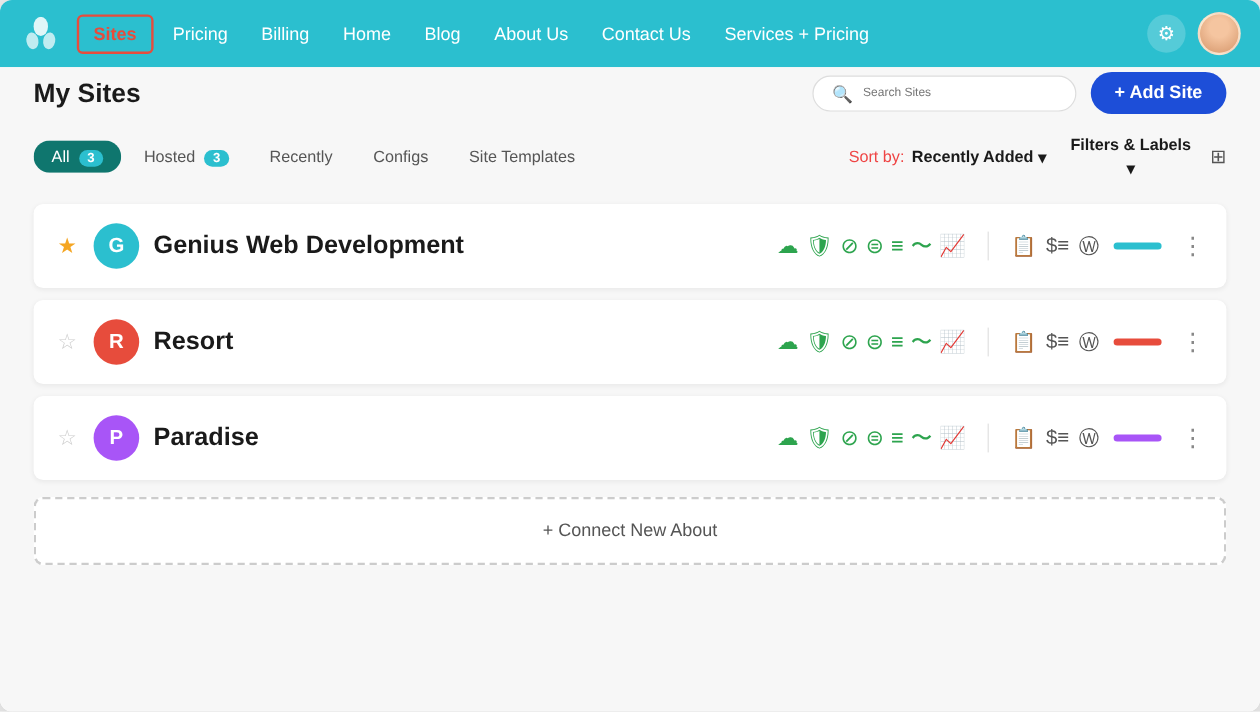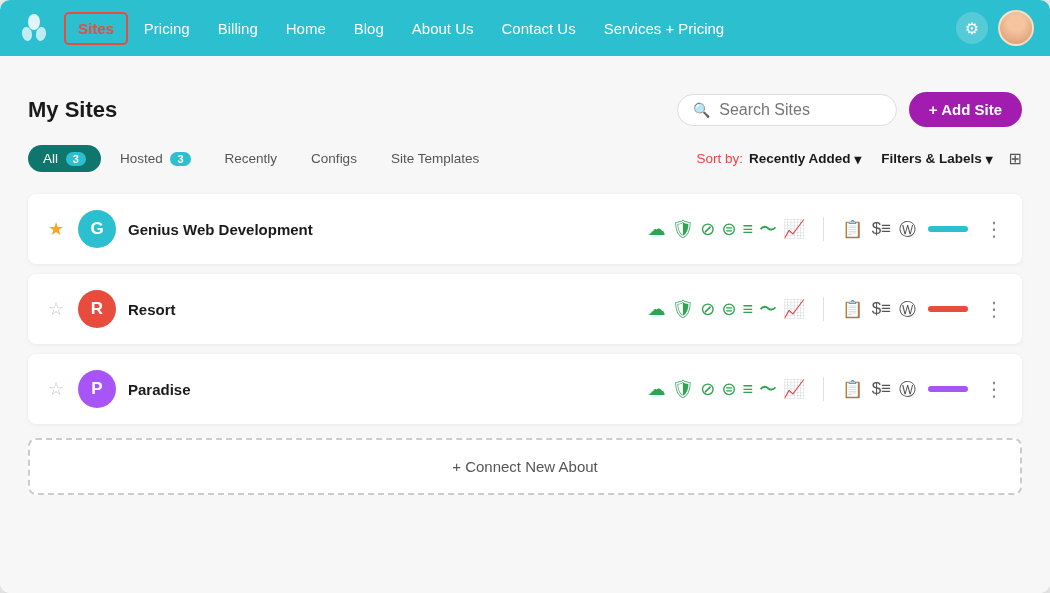--- a/index.html
+++ b/index.html
@@ -11,47 +11,47 @@
     .nav-logo { width: 36px; height: 36px; display: flex; align-items: center; justify-content: center; margin-right: 8px; }
     .nav-logo svg { width: 28px; height: 28px; }
     .nav-item { padding: 6px 12px; border-radius: 5px; font-size: 15px; font-weight: 500; color: #fff; cursor: pointer; white-space: nowrap; }
     .nav-item.active { border: 2.5px solid #e74c3c; color: #e74c3c; background: transparent; font-weight: 700; }
     .nav-spacer { flex: 1; }
     .nav-gear { width: 32px; height: 32px; background: rgba(255,255,255,0.2); border-radius: 50%; display: flex; align-items: center; justify-content: center; cursor: pointer; color: #fff; font-size: 16px; }
     .nav-avatar { width: 36px; height: 36px; border-radius: 50%; background: linear-gradient(135deg, #f5d0a0, #e8a87c); overflow: hidden; margin-left: 6px; border: 2px solid rgba(255,255,255,0.5); display: flex; align-items: center; justify-content: center; font-size: 14px; }
     .nav-avatar-img { width: 100%; height: 100%; background: radial-gradient(circle at 50% 35%, #f5c5a0 30%, #d4956a 100%); border-radius: 50%; }
 
     
-    .main { flex: 1; padding: 36px 28px; background: #f7f7f7; overflow: hidden; }
+    .main { flex: 1; padding: 4px 28px; background: #f7f7f7; overflow: hidden; }
     .top-row { display: flex; align-items: center; margin-bottom: 18px; }
     .page-title { font-size: 22px; font-weight: 700; color: #1a1a1a; flex: 1; }
     .search-bar { display: flex; align-items: center; background: #fff; border: 1.5px solid #ddd; border-radius: 24px; padding: 6px 16px; gap: 8px; min-width: 220px; margin-right: 12px; }
-    .search-bar input { border: none; outline: none; font-size: 16px; color: #4c1d95; background: transparent; width: 160px; }
+    .search-bar input { border: none; outline: none; font-size: 10px; color: #4c1d95; background: transparent; width: 160px; }
     .search-icon { color: #999; font-size: 14px; }
-    .add-site-btn { background: #a21caf; color: #fff; border: none; border-radius: 24px; padding: 9px 20px; font-size: 15px; font-weight: 600; cursor: pointer; display: flex; align-items: center; gap: 6px; white-space: nowrap; }
+    .add-site-btn { background: #1d4ed8; color: #fff; border: none; border-radius: 24px; padding: 9px 20px; font-size: 15px; font-weight: 600; cursor: pointer; display: flex; align-items: center; gap: 6px; white-space: nowrap; }
 
     
     .filter-bar { display: flex; align-items: center; gap: 4px; margin-bottom: 16px; padding-bottom: 6px; }
     .filter-tag { padding: 5px 14px; border-radius: 20px; font-size: 13.5px; cursor: pointer; border: 1.5px solid transparent; color: #555; white-space: nowrap; }
     .filter-tag.active { background: #0f766e; color: #fff; }
     .filter-tag-count { background: #2bbfcf; color: #fff; border-radius: 10px; padding: 1px 7px; font-size: 11px; margin-left: 4px; font-weight: 700; }
     .filter-spacer { flex: 1; }
     .sort-by { display: flex; align-items: center; gap: 6px; font-size: 13.5px; color: #555; }
     .sort-label { color: #ef4444; }
     .sort-select { font-size: 13.5px; font-weight: 600; color: #1a1a1a; cursor: pointer; display: flex; align-items: center; gap: 4px; justify-content: space-between; }
-    .filters-labels { display: flex; align-items: center; gap: 4px; font-size: 13.5px; font-weight: 600; color: #1a1a1a; cursor: pointer; margin-left: 16px; }
+    .filters-labels { display: flex; align-items: center; gap: 4px; font-size: 13.5px; font-weight: 600; color: #1a1a1a; cursor: pointer; margin-left: 16px; flex-direction: column; }
     .grid-icon { margin-left: 12px; cursor: pointer; color: #555; font-size: 16px; }
 
     
     .sites-list { display: flex; flex-direction: column; gap: 0; }
     .site-row { background: #fff; border-radius: 8px; padding: 16px 18px; display: flex; align-items: center; gap: 12px; margin-bottom: 10px; box-shadow: 0 1px 4px rgba(0,0,0,0.06); }
     .star-icon { font-size: 18px; cursor: pointer; color: #ccc; width: 20px; text-align: center; flex-shrink: 0; }
     .star-icon.filled { color: #f5a623; }
     .site-avatar { width: 38px; height: 38px; border-radius: 50%; display: flex; align-items: center; justify-content: center; font-size: 17px; font-weight: 700; color: #fff; flex-shrink: 0; }
-    .site-name { font-size: 15px; font-weight: 700; color: #1a1a1a; flex: 1; min-width: 160px; }
+    .site-name { font-size: 21px; font-weight: 700; color: #1a1a1a; flex: 1; min-width: 160px; }
     .site-icons { display: flex; align-items: center; gap: 6px; flex-shrink: 0; }
     .site-icon { font-size: 18px; color: #2da44e; }
     .site-divider { width: 1px; height: 24px; background: #e0e0e0; margin: 0 6px; }
     .site-action-icons { display: flex; align-items: center; gap: 8px; }
     .action-icon { font-size: 17px; color: #555; cursor: pointer; }
     .site-color-bar { width: 40px; height: 6px; border-radius: 3px; flex-shrink: 0; }
     .more-icon { font-size: 20px; color: #888; cursor: pointer; margin-left: 4px; }
 
     
     .connect-row { border: 2px dashed #ccc; border-radius: 8px; padding: 18px; display: flex; align-items: center; justify-content: center; cursor: pointer; color: #555; font-size: 15px; gap: 8px; margin-top: 4px; background: #fff; }

